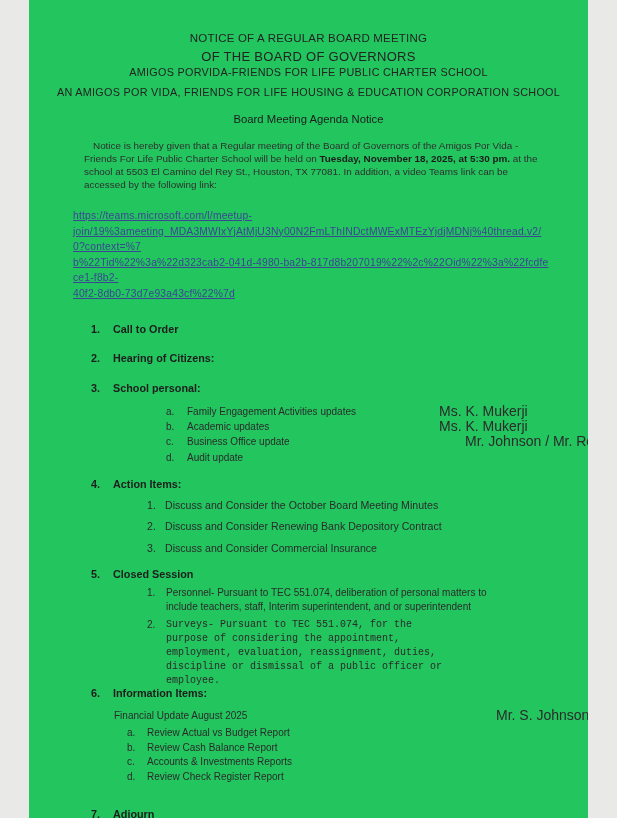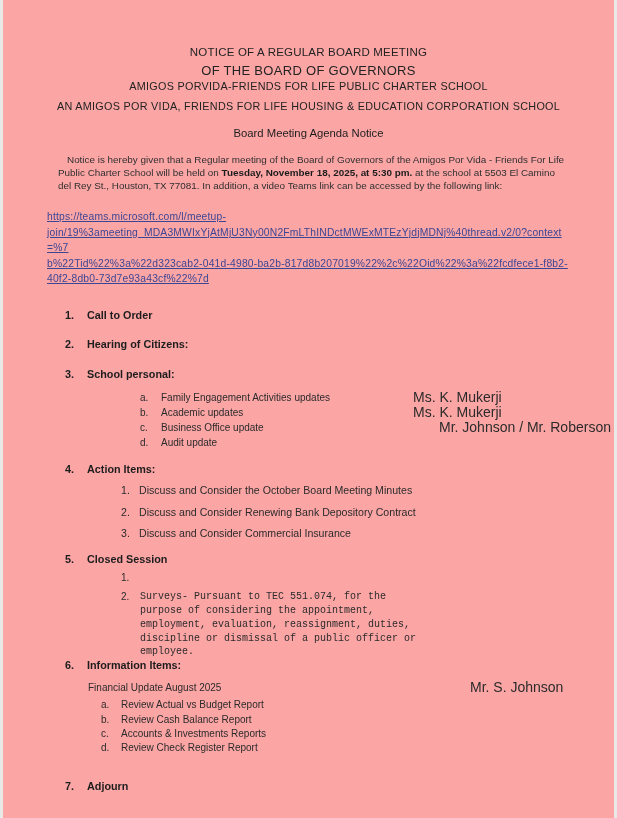--- a/index.html
+++ b/index.html
@@ -1,20 +1,20 @@
 <!DOCTYPE html>
 <html><head>
 <meta charset="utf-8">
 <style>
   html,body { margin:0; padding:0; background:#e9e9e7; }
   .page {
-    width:611px; height:818px; margin:0 auto; position:relative;
-    background:#fca5a5; color:#2b2b2b; overflow:hidden;
+    width:559px; height:818px; margin:0 auto; position:relative;
+    background:#22c55e; color:#2b2b2b; overflow:hidden;
     font-family:"Liberation Sans", sans-serif;
-    box-sizing:border-box; padding-top:46px;
+    box-sizing:border-box; padding-top:32px;
   }
   
   .hdr { text-align:center; color:#232323; }
   .h1 { font-size:11.5px; letter-spacing:.2px; margin:0 0 5px 0; }
   .h2 { font-size:13px; letter-spacing:.3px; margin:0 0 2px 0; }
   .h3 { font-size:10.8px; letter-spacing:.3px; margin:0 0 2.5px 0; }
   .h4 { font-size:10.8px; letter-spacing:.3px; margin:8px; }
   .subtitle { font-size:11.3px; font-weight:normal; margin-top:15px; text-align:center; color:#1d1d1d; }
   
   .notice {
@@ -135,20 +135,21 @@
     </div>
   </div>
 
   <div class="item mt-i5">
     <span class="num">5.</span>
     <span>Closed Session</span>
   </div>
   <div class="closed-subs">
     <div class="row">
       <span class="marker">1.</span>
+      <span class="text">Personnel- Pursuant to TEC 551.074, deliberation of personal matters to include teachers, staff, Interim superintendent, and or superintendent</span>
     </div>
     <div class="row">
       <span class="marker">2.</span>
       <span class="text text-narrow">Surveys- Pursuant to TEC 551.074, for the purpose of considering the appointment, employment, evaluation, reassignment, duties, discipline or dismissal of a public officer or employee.</span>
     </div>
   </div>
 
   <div class="item mt-i6">
     <span class="num">6.</span>
     <span>Information Items:</span>

